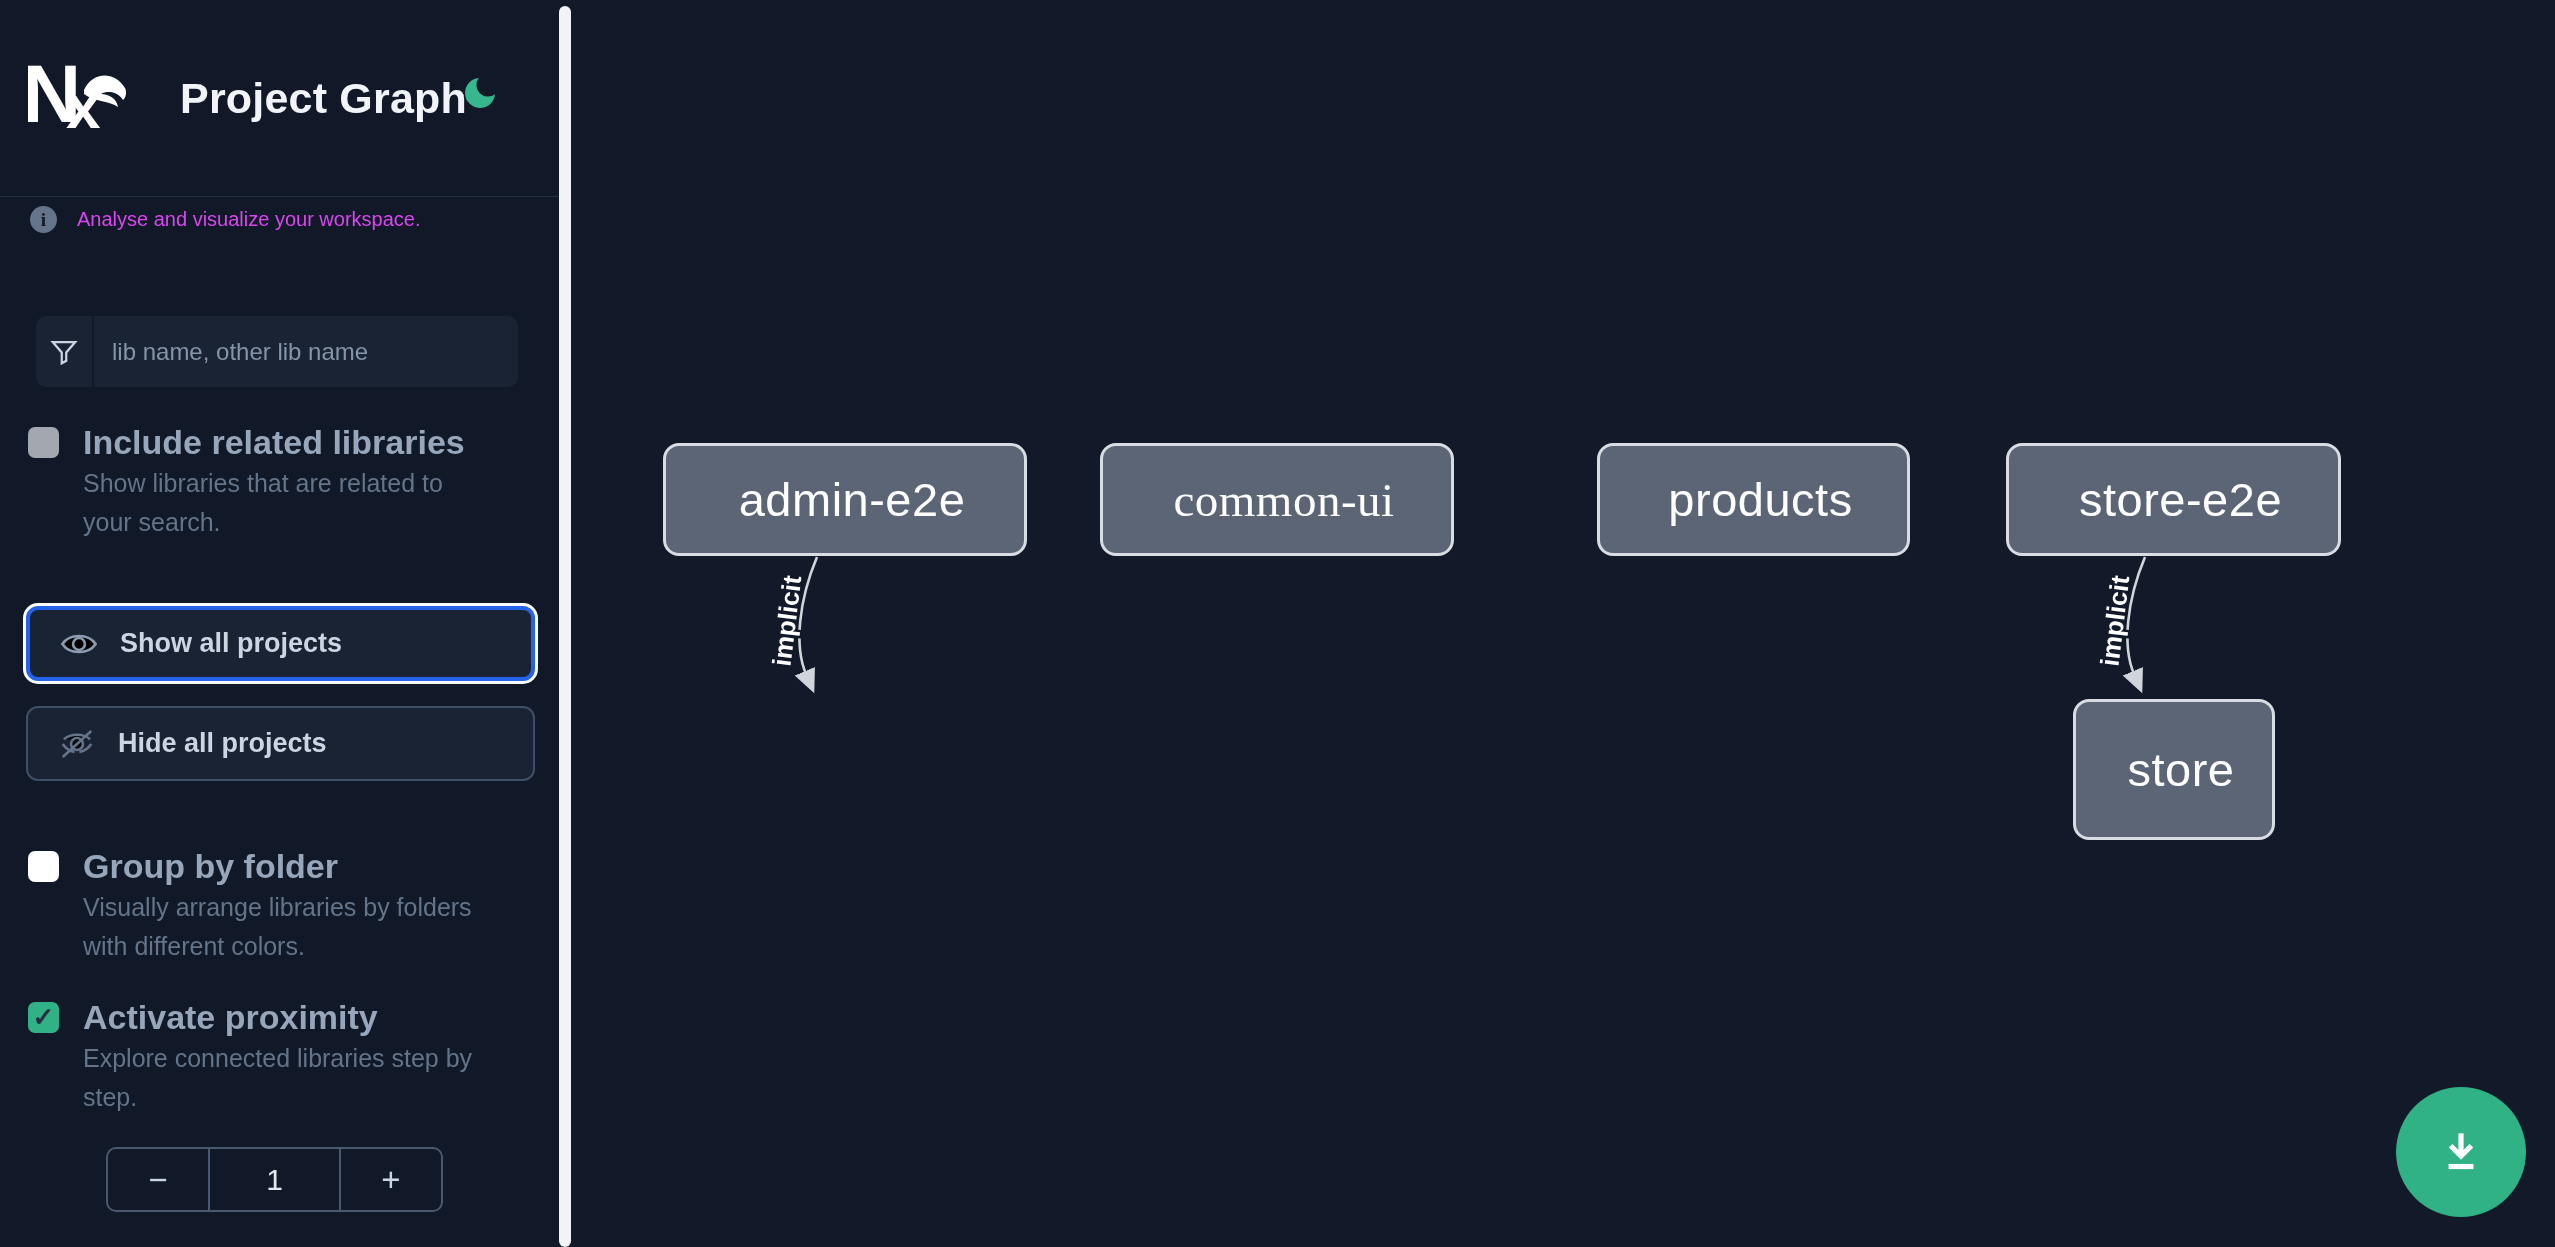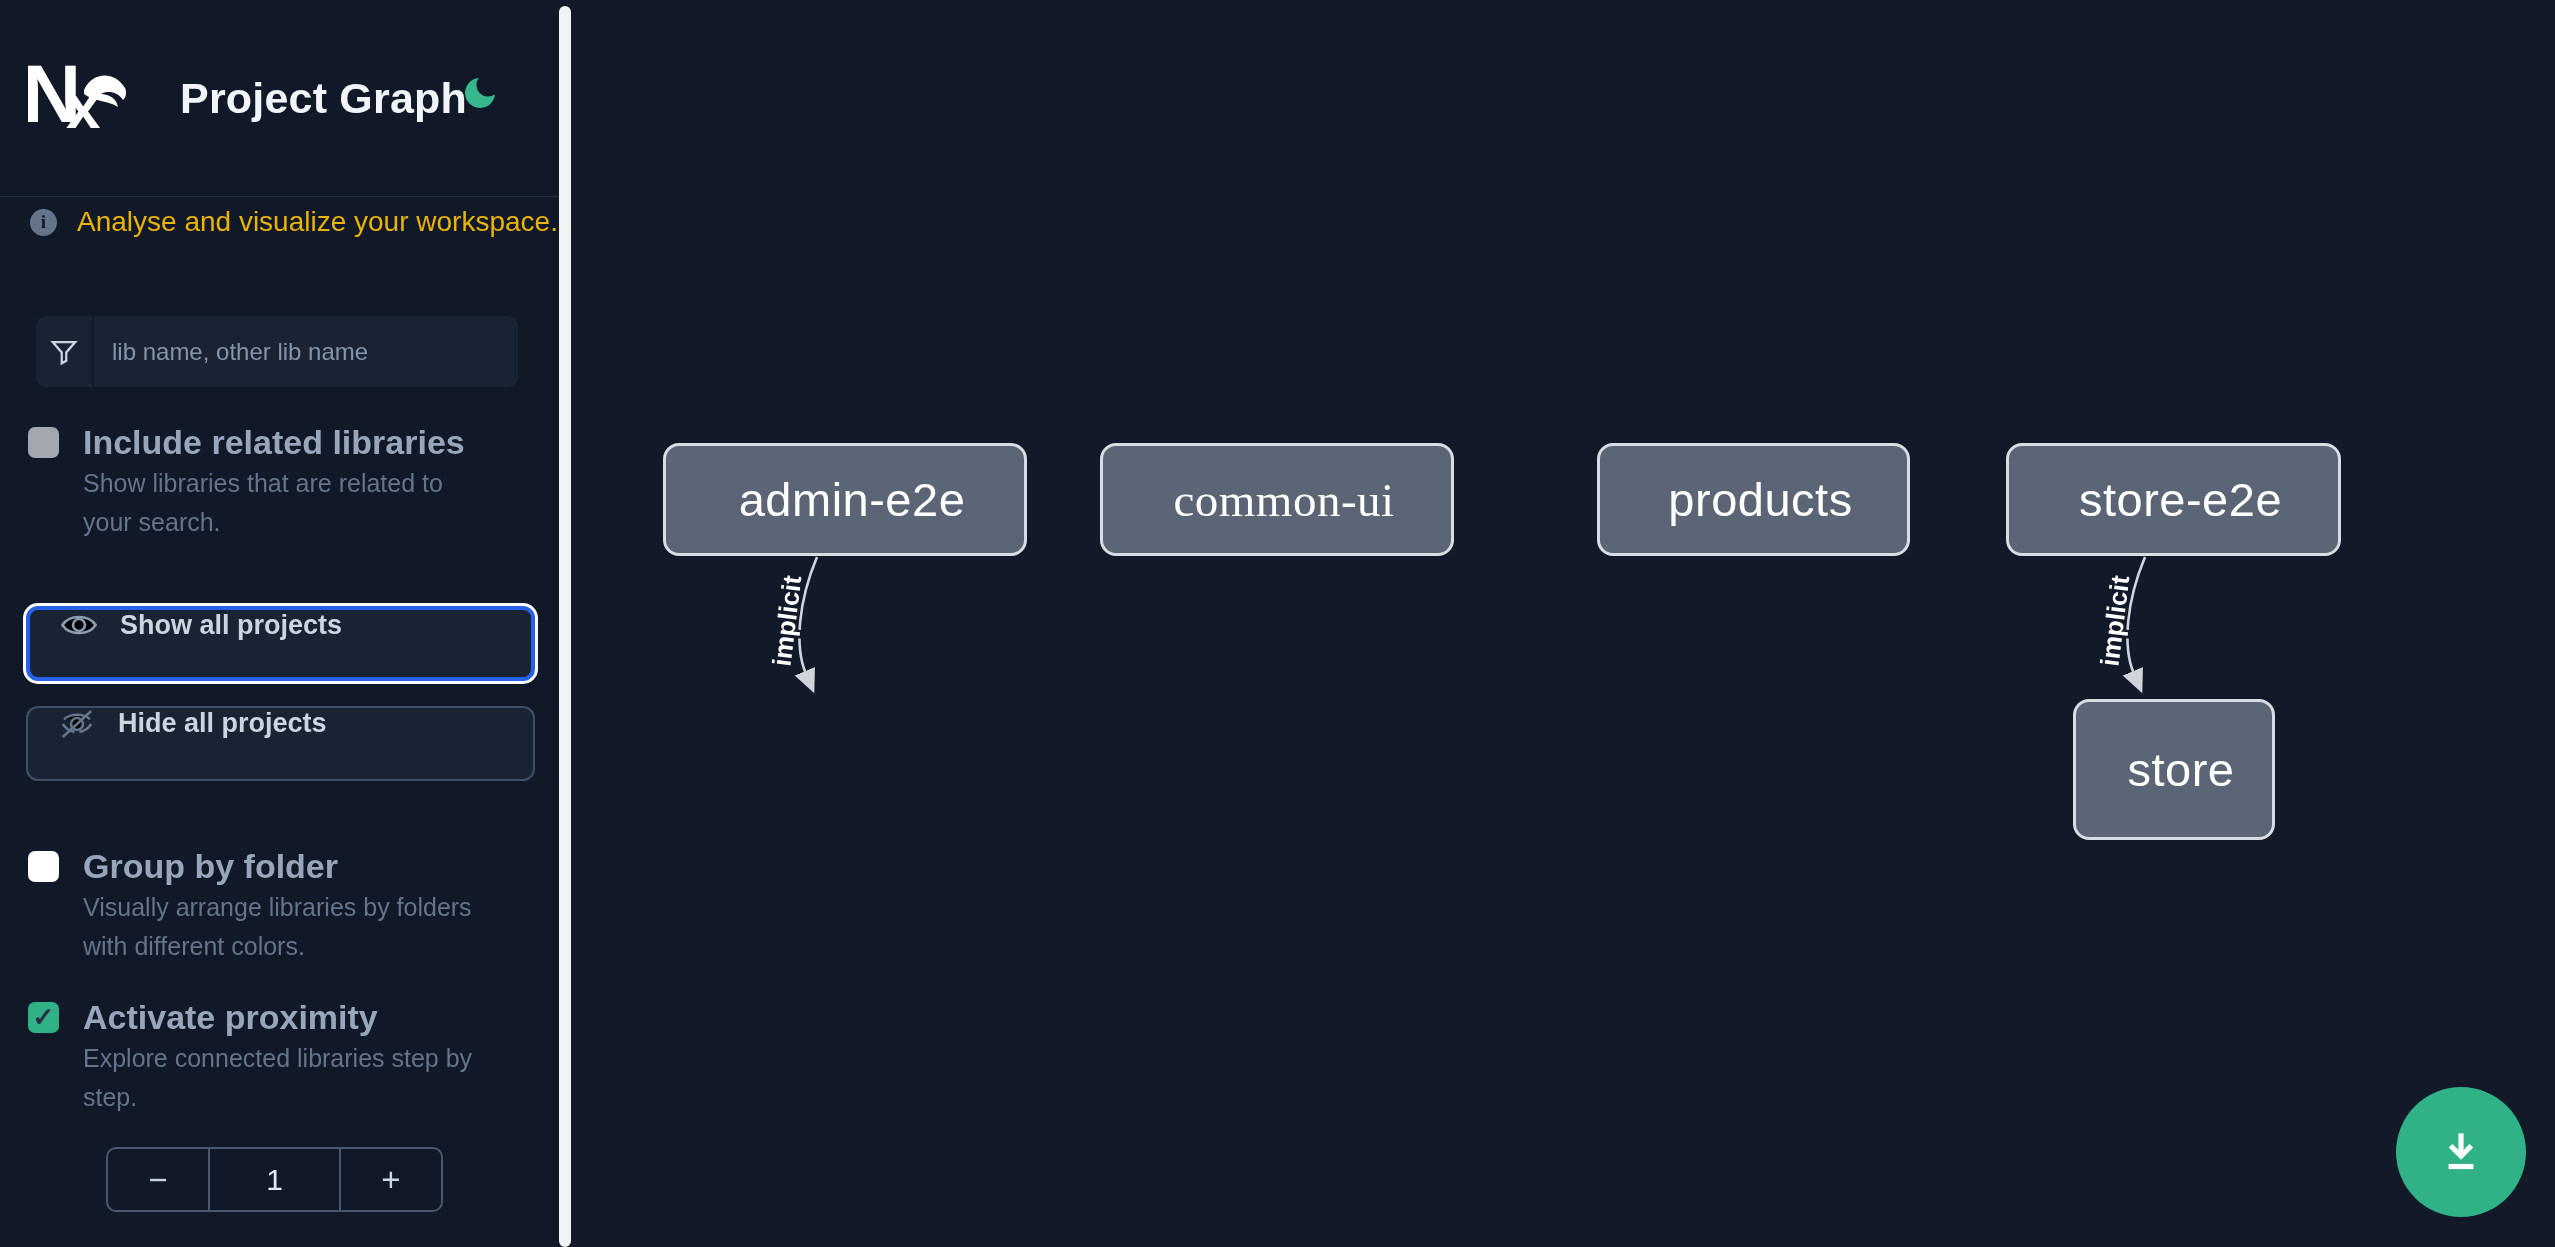--- a/index.html
+++ b/index.html
@@ -18,21 +18,21 @@
   .logo { position:absolute; left:28px; top:58px; width:100px; height:74px; }
   .app-title { position:absolute; left:180px; top:74px; font-size:43px; font-weight:700;
         color:#f1f5f9; letter-spacing:0.2px; }
   .theme-toggle { position:absolute; left:456px; top:70px; width:48px; height:48px;
         background:none; border:none; cursor:pointer; }
 
   .tagline-row { position:absolute; left:30px; top:206px; display:flex; align-items:center; gap:20px; }
   .info-icon { width:27px; height:27px; border-radius:50%; background:#64748b; color:#111827;
         font-weight:800; font-size:19px; display:flex; align-items:center; justify-content:center;
         font-family:"Liberation Serif", serif; }
-  .tagline-text { color:#eab308; font-size:28px; }
+  .tagline-text { color:#d946ef; font-size:20px; }
 
   .search-box { position:absolute; left:36px; top:316px; width:482px; height:71px;
         background:#1a2334; border-radius:10px; display:flex; align-items:stretch; overflow:hidden; }
   .search-icon-cell { width:58px; display:flex; align-items:center; justify-content:center;
         border-right:2px solid #121928; }
   .search-box input { flex:1; background:transparent; border:none; outline:none;
         font-size:24px; color:#cbd5e1; padding:0 18px; font-family:"Liberation Sans", sans-serif; }
   .search-box input::placeholder { color:#8494aa; }
 
   .toggle-block { position:absolute; left:28px; width:500px; }
@@ -43,21 +43,21 @@
         display:flex; align-items:center; justify-content:center; }
   .toggle-label { position:absolute; left:55px; top:0; font-size:34px; font-weight:700;
         color:#98a6bc; line-height:31px; white-space:nowrap; }
   .toggle-desc { position:absolute; left:55px; width:410px; font-size:25px; line-height:39px;
         color:#64748b; }
   #toggle-include   { top:427px; } #toggle-include .toggle-desc   { top:37px; }
   #toggle-group     { top:851px; } #toggle-group .toggle-desc     { top:37px; }
   #toggle-proximity { top:1002px; } #toggle-proximity .toggle-desc { top:37px; }
 
   .side-btn { position:absolute; left:26px; width:509px; height:75px; background:#1a2334;
-        border:2px solid #404f68; border-radius:12px; display:flex; 
+        border:2px solid #404f68; border-radius:12px; display:flex; align-items:center;
         gap:22px; padding:0 30px; cursor:pointer; }
   .side-btn .btn-label { font-size:27px; font-weight:700; color:#ccd6e3; }
   #btn-show { top:606px; border:4px solid #2563eb; box-shadow:0 0 0 3px #ffffff; }
   #btn-hide { top:706px; }
 
   .stepper { position:absolute; left:106px; top:1147px; width:337px; height:65px;
         border:2px solid #49586f; border-radius:10px; display:flex; overflow:hidden; }
   .stepper > * { display:flex; align-items:center; justify-content:center; background:transparent; }
   .stepper button { width:100px; border:none; color:#cbd5e1; font-size:33px; cursor:pointer;
         background:transparent; font-family:"Liberation Sans", sans-serif; }

